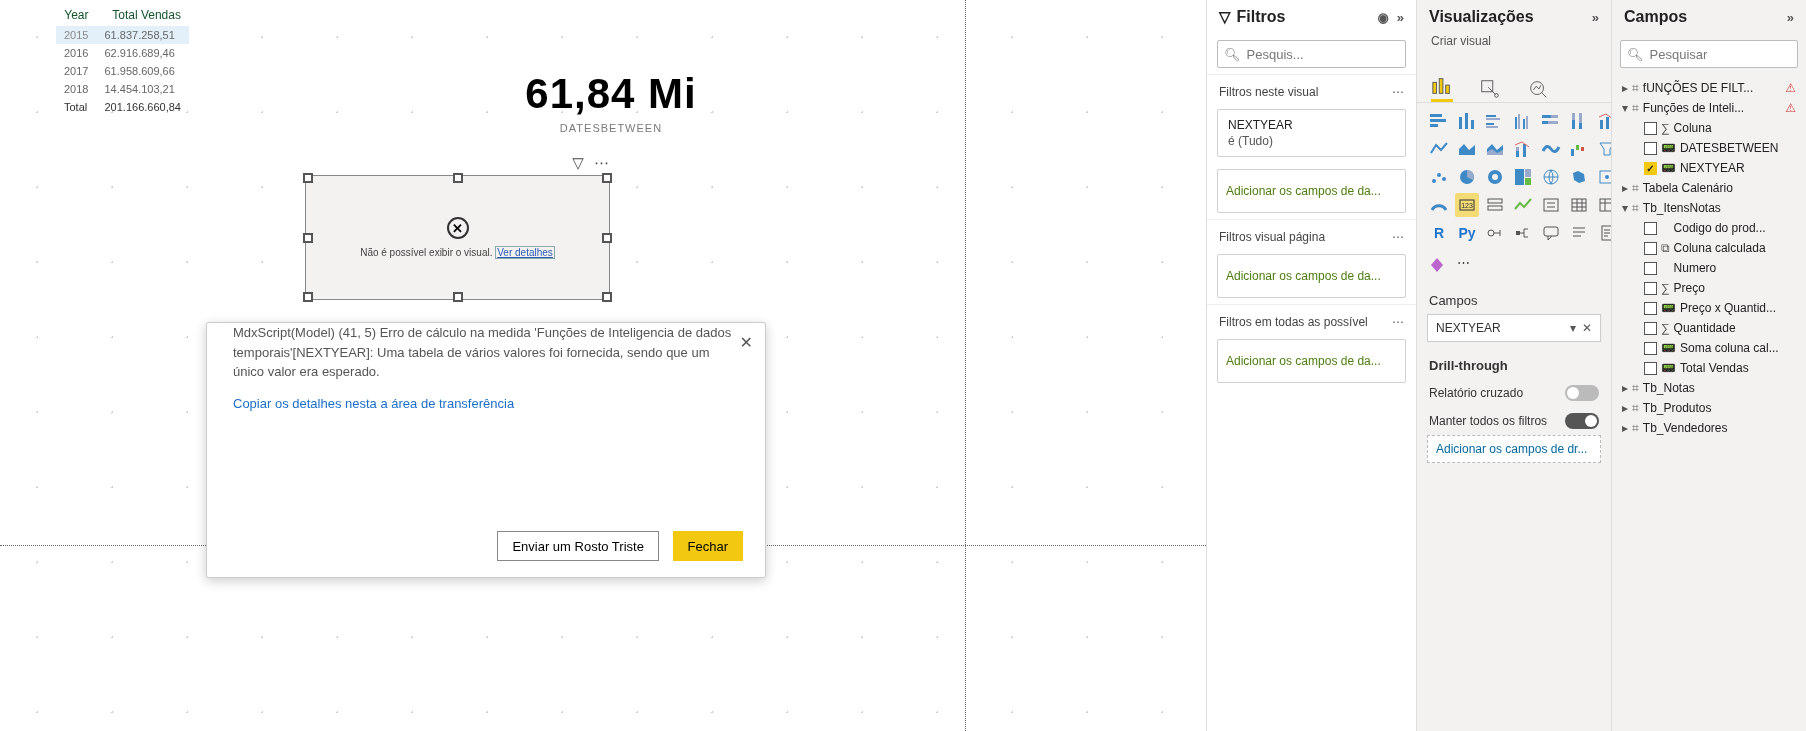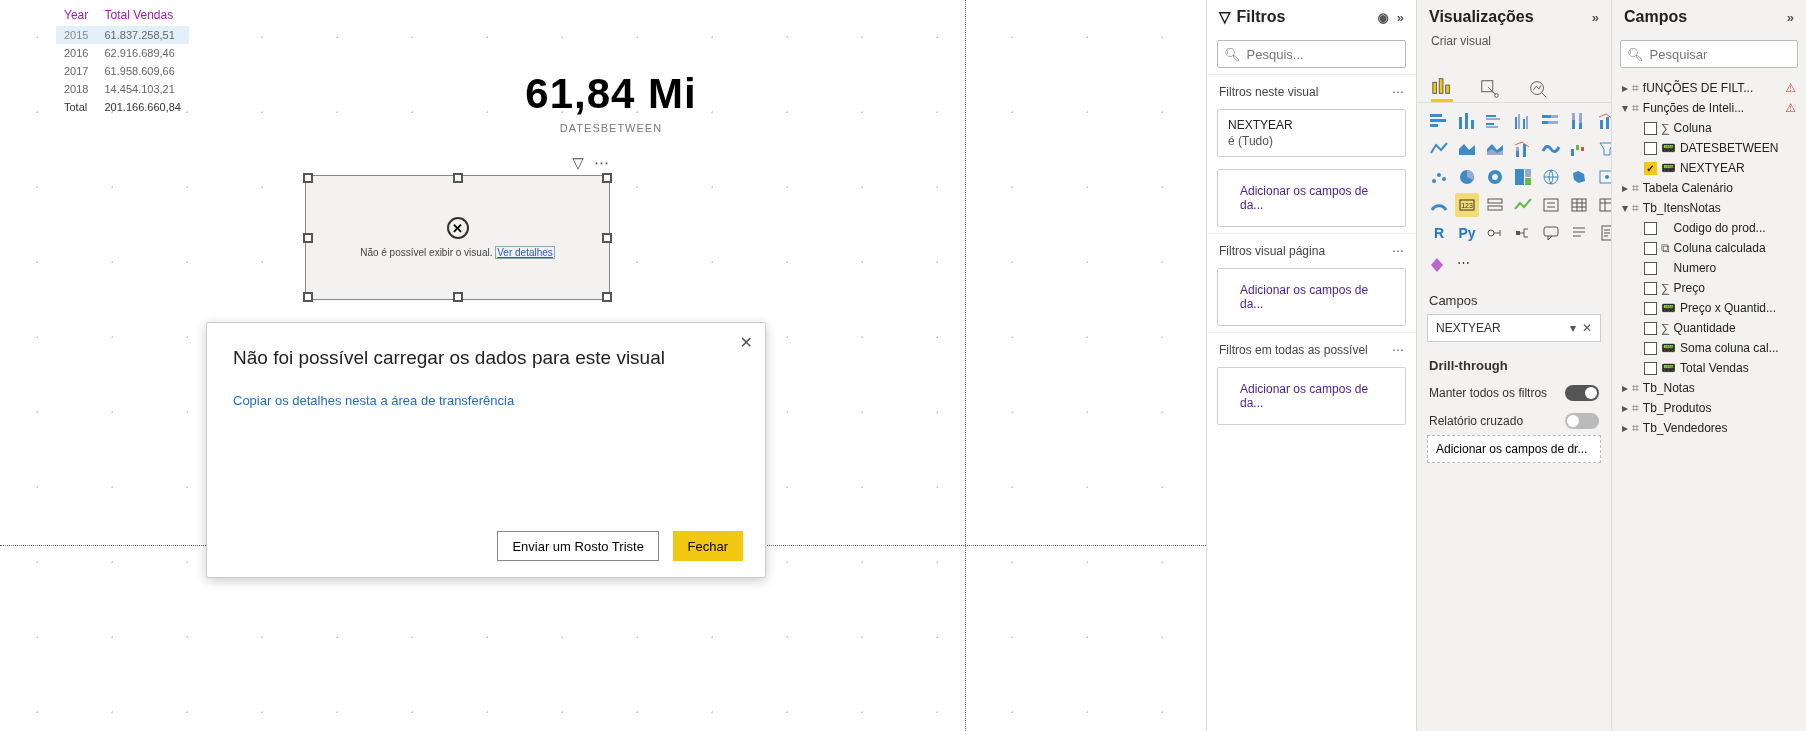--- a/index.html
+++ b/index.html
@@ -14,21 +14,21 @@
   }
   .dot-ruler-bottom{
     position:absolute;left:0;right:0;top:545px;height:2px;
     border-top:1px dotted #666;
   }
   .dot-ruler-right{
     position:absolute;left:965px;top:0;bottom:0;width:2px;
     border-left:1px dotted #666;
   }
   .data-table{position:absolute;top:4px;left:56px;font-size:11px;color:#444;border-collapse:collapse;}
-  .data-table th{font-weight:400;text-align:left;padding:4px 8px;color:#a21caf;font-size:12px;}
+  .data-table th{font-weight:400;text-align:right;padding:4px 8px;color:#14532d;font-size:12px;}
   .data-table td{padding:3px 8px;color:#666;}
   .data-table tr.sel td{background:#e3f0f9;}
   .data-table tr.sel td:first-child{color:#8a8a8a;}
   .data-table tr.total td{font-weight:400;color:#333;}
   .card-big{position:absolute;top:70px;left:16px;right:0;text-align:center;}
   .card-big .val{font-size:42px;font-weight:600;letter-spacing:1px;}
   .card-big .label{margin-top:4px;font-size:11px;color:#7a7a7a;letter-spacing:1px;}
   .error-visual{
     position:absolute;top:175px;left:305px;width:305px;height:125px;
     background:#f3f2f1;border:1px solid #888;
@@ -71,38 +71,38 @@
   .panel-header .ico{font-size:13px;color:#555;margin-left:8px;}
   .filter-ico{font-size:15px;margin-right:6px;}
 
   .search-box{margin:6px 10px;height:28px;border:1px solid #bbb;border-radius:2px;background:#fff;display:flex;align-items:center;padding:0 6px;color:#777;font-size:13px;}
   .search-box .mag{margin-right:6px;}
   .panel.fields .search-box{margin:6px 8px;}
 
   .section-head{display:flex;align-items:center;justify-content:space-between;padding:10px 12px 4px;font-size:12px;color:#444;}
   .card{margin:6px 10px;background:#fff;border:1px solid #d0d0d0;border-radius:2px;padding:8px 10px;font-size:12px;color:#555;}
   .card .t1{color:#222;font-size:12px;margin-bottom:2px;}
-  .card.add{color:#4c1d95;padding:14px 22px;}
+  .card.add{color:#4d7c0f;padding:14px 8px;}
   .dots{color:#555;}
 
   .tabs{display:flex;gap:26px;padding:6px 14px 0;border-bottom:1px solid #ddd;}
   .tab{display:flex;flex-direction:column;align-items:center;height:44px;justify-content:flex-end;padding-bottom:2px;cursor:pointer;}
   .tab.active{border-bottom:3px solid #f2c811;}
   .tab svg{width:22px;height:22px;}
 
   .viz-grid{display:grid;grid-template-columns:repeat(7,24px);gap:4px;padding:6px 10px;}
   .viz-grid .vz{width:24px;height:24px;display:flex;align-items:center;justify-content:center;border-radius:2px;cursor:pointer;font-size:14px;color:#444;}
   .viz-grid .vz.sel{background:rgba(242,200,17,.55);}
   .viz-grid .vz svg{width:20px;height:20px;}
   .viz-row2{padding:4px 10px;display:flex;gap:6px;}
 
   .sub-h{padding:10px 12px 6px;font-size:13px;color:#333;}
   .field-well{margin:0 10px 6px;border:1px solid #ccc;background:#fff;height:28px;display:flex;align-items:center;padding:0 8px;font-size:12px;color:#333;}
   .field-well .rm{margin-left:auto;color:#555;}
-  .field-well.dashed{border:1px dashed #bbb;height:28px;color:#000000;}
+  .field-well.dashed{border:1px dashed #bbb;height:28px;color:#0369a1;}
 
   .toggle-row{display:flex;align-items:center;justify-content:space-between;padding:6px 12px;font-size:12px;color:#333;}
   .switch{width:34px;height:16px;border-radius:10px;background:#bbb;position:relative;}
   .switch .dot{width:12px;height:12px;border-radius:50%;background:#fff;position:absolute;top:2px;left:2px;}
   .switch.on{background:#555;}
   .switch.on .dot{left:auto;right:2px;}
 
   .tree{padding:4px 6px 0;overflow:auto;font-size:12px;color:#222;}
   .tree .node{display:flex;align-items:center;padding:3px 4px;gap:4px;}
   .tree .node .chk{width:13px;height:13px;border:1px solid #555;background:#fff;display:inline-flex;align-items:center;justify-content:center;font-size:10px;}
@@ -173,21 +173,21 @@
       </div>
       <div class="circle-x">✕</div>
       <div class="err-text">
         <span>Não é possível exibir o visual.</span>
         <a href="#">Ver detalhes</a>
       </div>
     </div>
 
     <div class="dialog">
       <div class="close">✕</div>
-      <div class="title">Não foi possível carregar os dados para este visual</div>
+      <div class="body">MdxScript(Model) (41, 5) Erro de cálculo na medida 'Funções de Inteligencia de dados temporais'[NEXTYEAR]: Uma tabela de vários valores foi fornecida, sendo que um único valor era esperado.</div>
       <div class="link">Copiar os detalhes nesta a área de transferência</div>
       <div class="buttons">
         <button>Enviar um Rosto Triste</button>
         <button class="primary">Fechar</button>
       </div>
     </div>
   </div>
 
   <div class="panel filters">
     <div class="panel-header">
@@ -483,28 +483,28 @@
 
     <div class="sub-h">Campos</div>
     <div class="field-well">
       <span>NEXTYEAR</span>
       <span class="rm">▾</span>
       <span class="rm" style="margin-left:6px;">✕</span>
     </div>
 
     <div class="sub-h" style="font-weight:600;">Drill-through</div>
     <div class="toggle-row">
+      <span>Relatório cruzado</span>
+      <div class="switch">
+          <div class="dot"></div>
+        </div>
+    </div>
+    <div class="toggle-row">
       <span>Manter todos os filtros</span>
       <div class="switch on">
-          <div class="dot"></div>
-        </div>
-    </div>
-    <div class="toggle-row">
-      <span>Relatório cruzado</span>
-      <div class="switch">
           <div class="dot"></div>
         </div>
     </div>
     <div class="field-well dashed">Adicionar os campos de dr...</div>
   </div>
 
   <div class="panel fields">
     <div class="panel-header">
       <span>Campos</span>
       <span class="spacer"></span>

